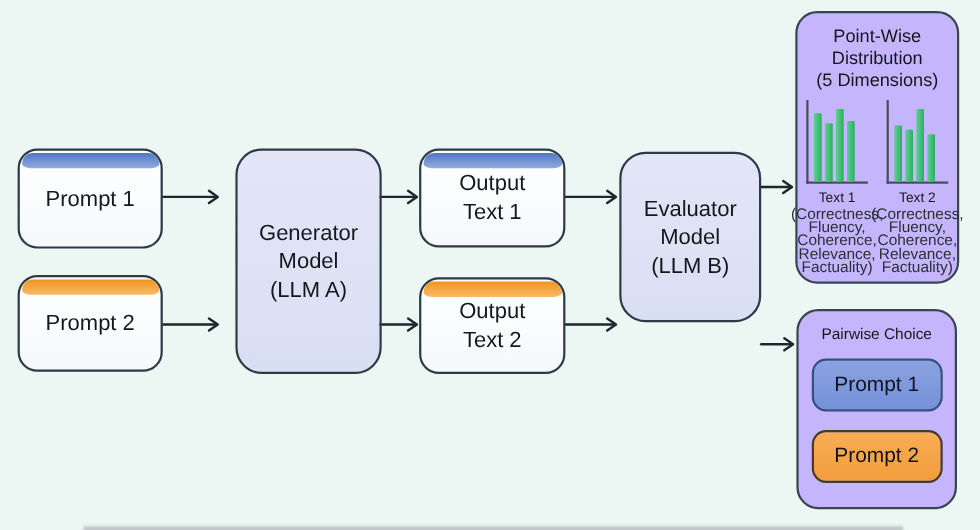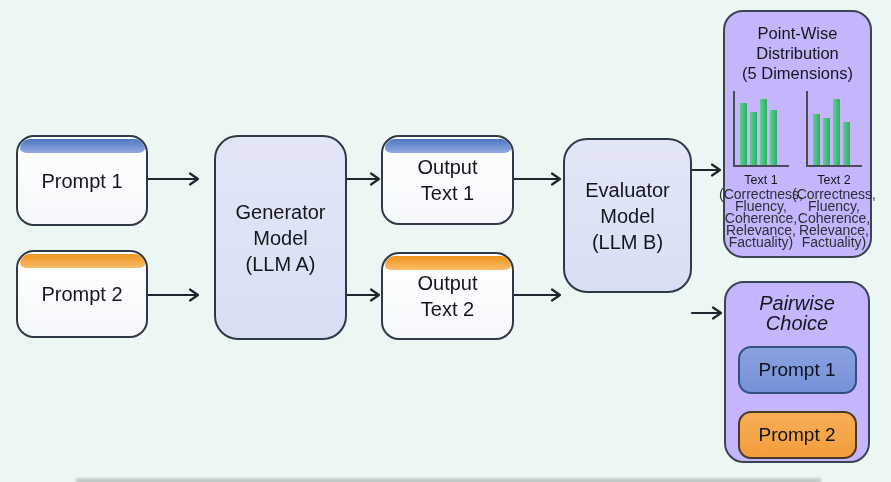--- a/index.html
+++ b/index.html
@@ -35,21 +35,21 @@
 
   
   .panel{
     position:absolute;box-sizing:border-box;background:#c4b5fd;
     border:2px solid #3a4553;border-radius:20px;
   }
   #panel-pointwise{left:723px;top:10px;width:149px;height:248px;padding-top:11px;}
   #panel-pairwise{left:724px;top:281px;width:146px;height:182px;padding-top:10px;}
 
   .panel-title{white-space:pre-line;text-align:center;font-size:16.5px;line-height:20px;color:#14181d;}
-  #panel-pairwise .panel-title{font-size:20px;font-style:italic;}
+  #panel-pairwise .panel-title{font-size:14px;}
 
   .charts-row{display:flex;justify-content:center;gap:13px;margin-top:8px;}
   .chart-col{width:60px;display:flex;flex-direction:column;align-items:center;}
   .plot{box-sizing:border-box;width:56px;height:76px;
         border-left:2.5px solid #454d55;border-bottom:2.5px solid #454d55;
         display:flex;align-items:flex-end;gap:3px;padding-left:5px;}
   .bar{width:7px;background:linear-gradient(90deg,#5ed092 0%,#2fae63 100%);border-radius:1px;}
   .chart-name{margin-top:6px;font-size:12.5px;color:#15181c;}
   .chart-caption{white-space:pre-line;text-align:center;font-size:14px;line-height:12px;color:#2a3036;margin-top:1px;}
 

